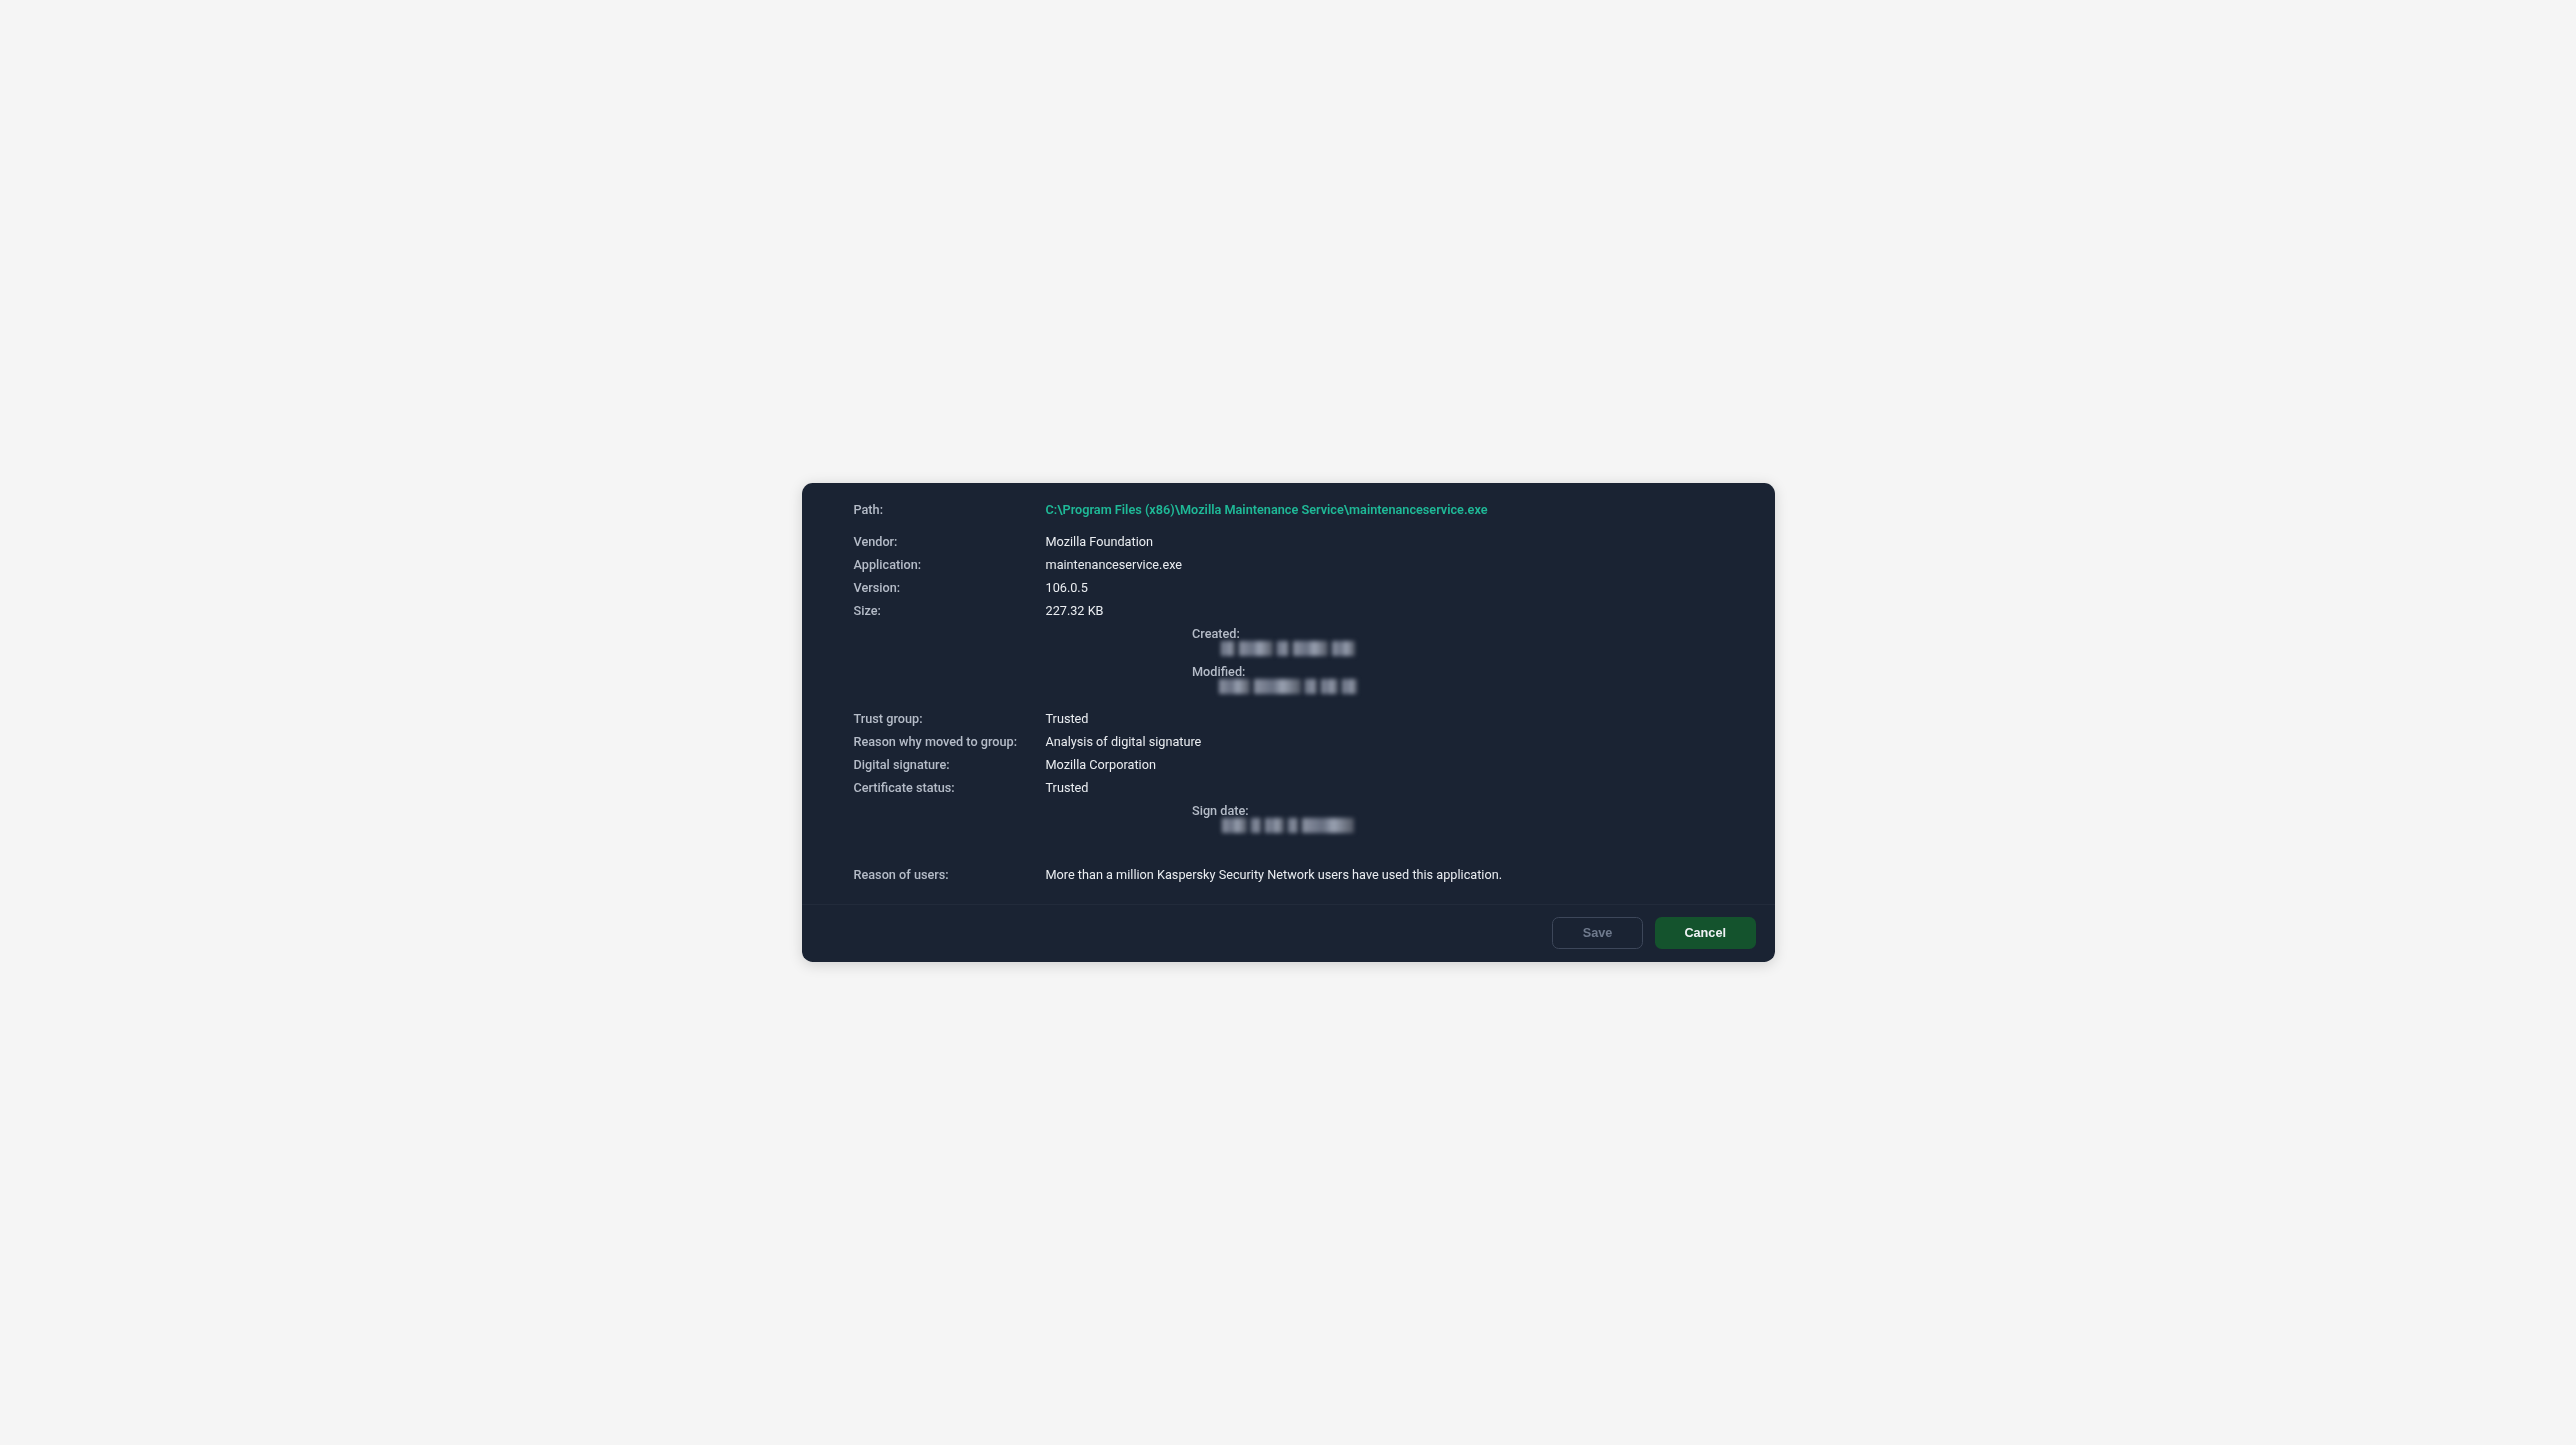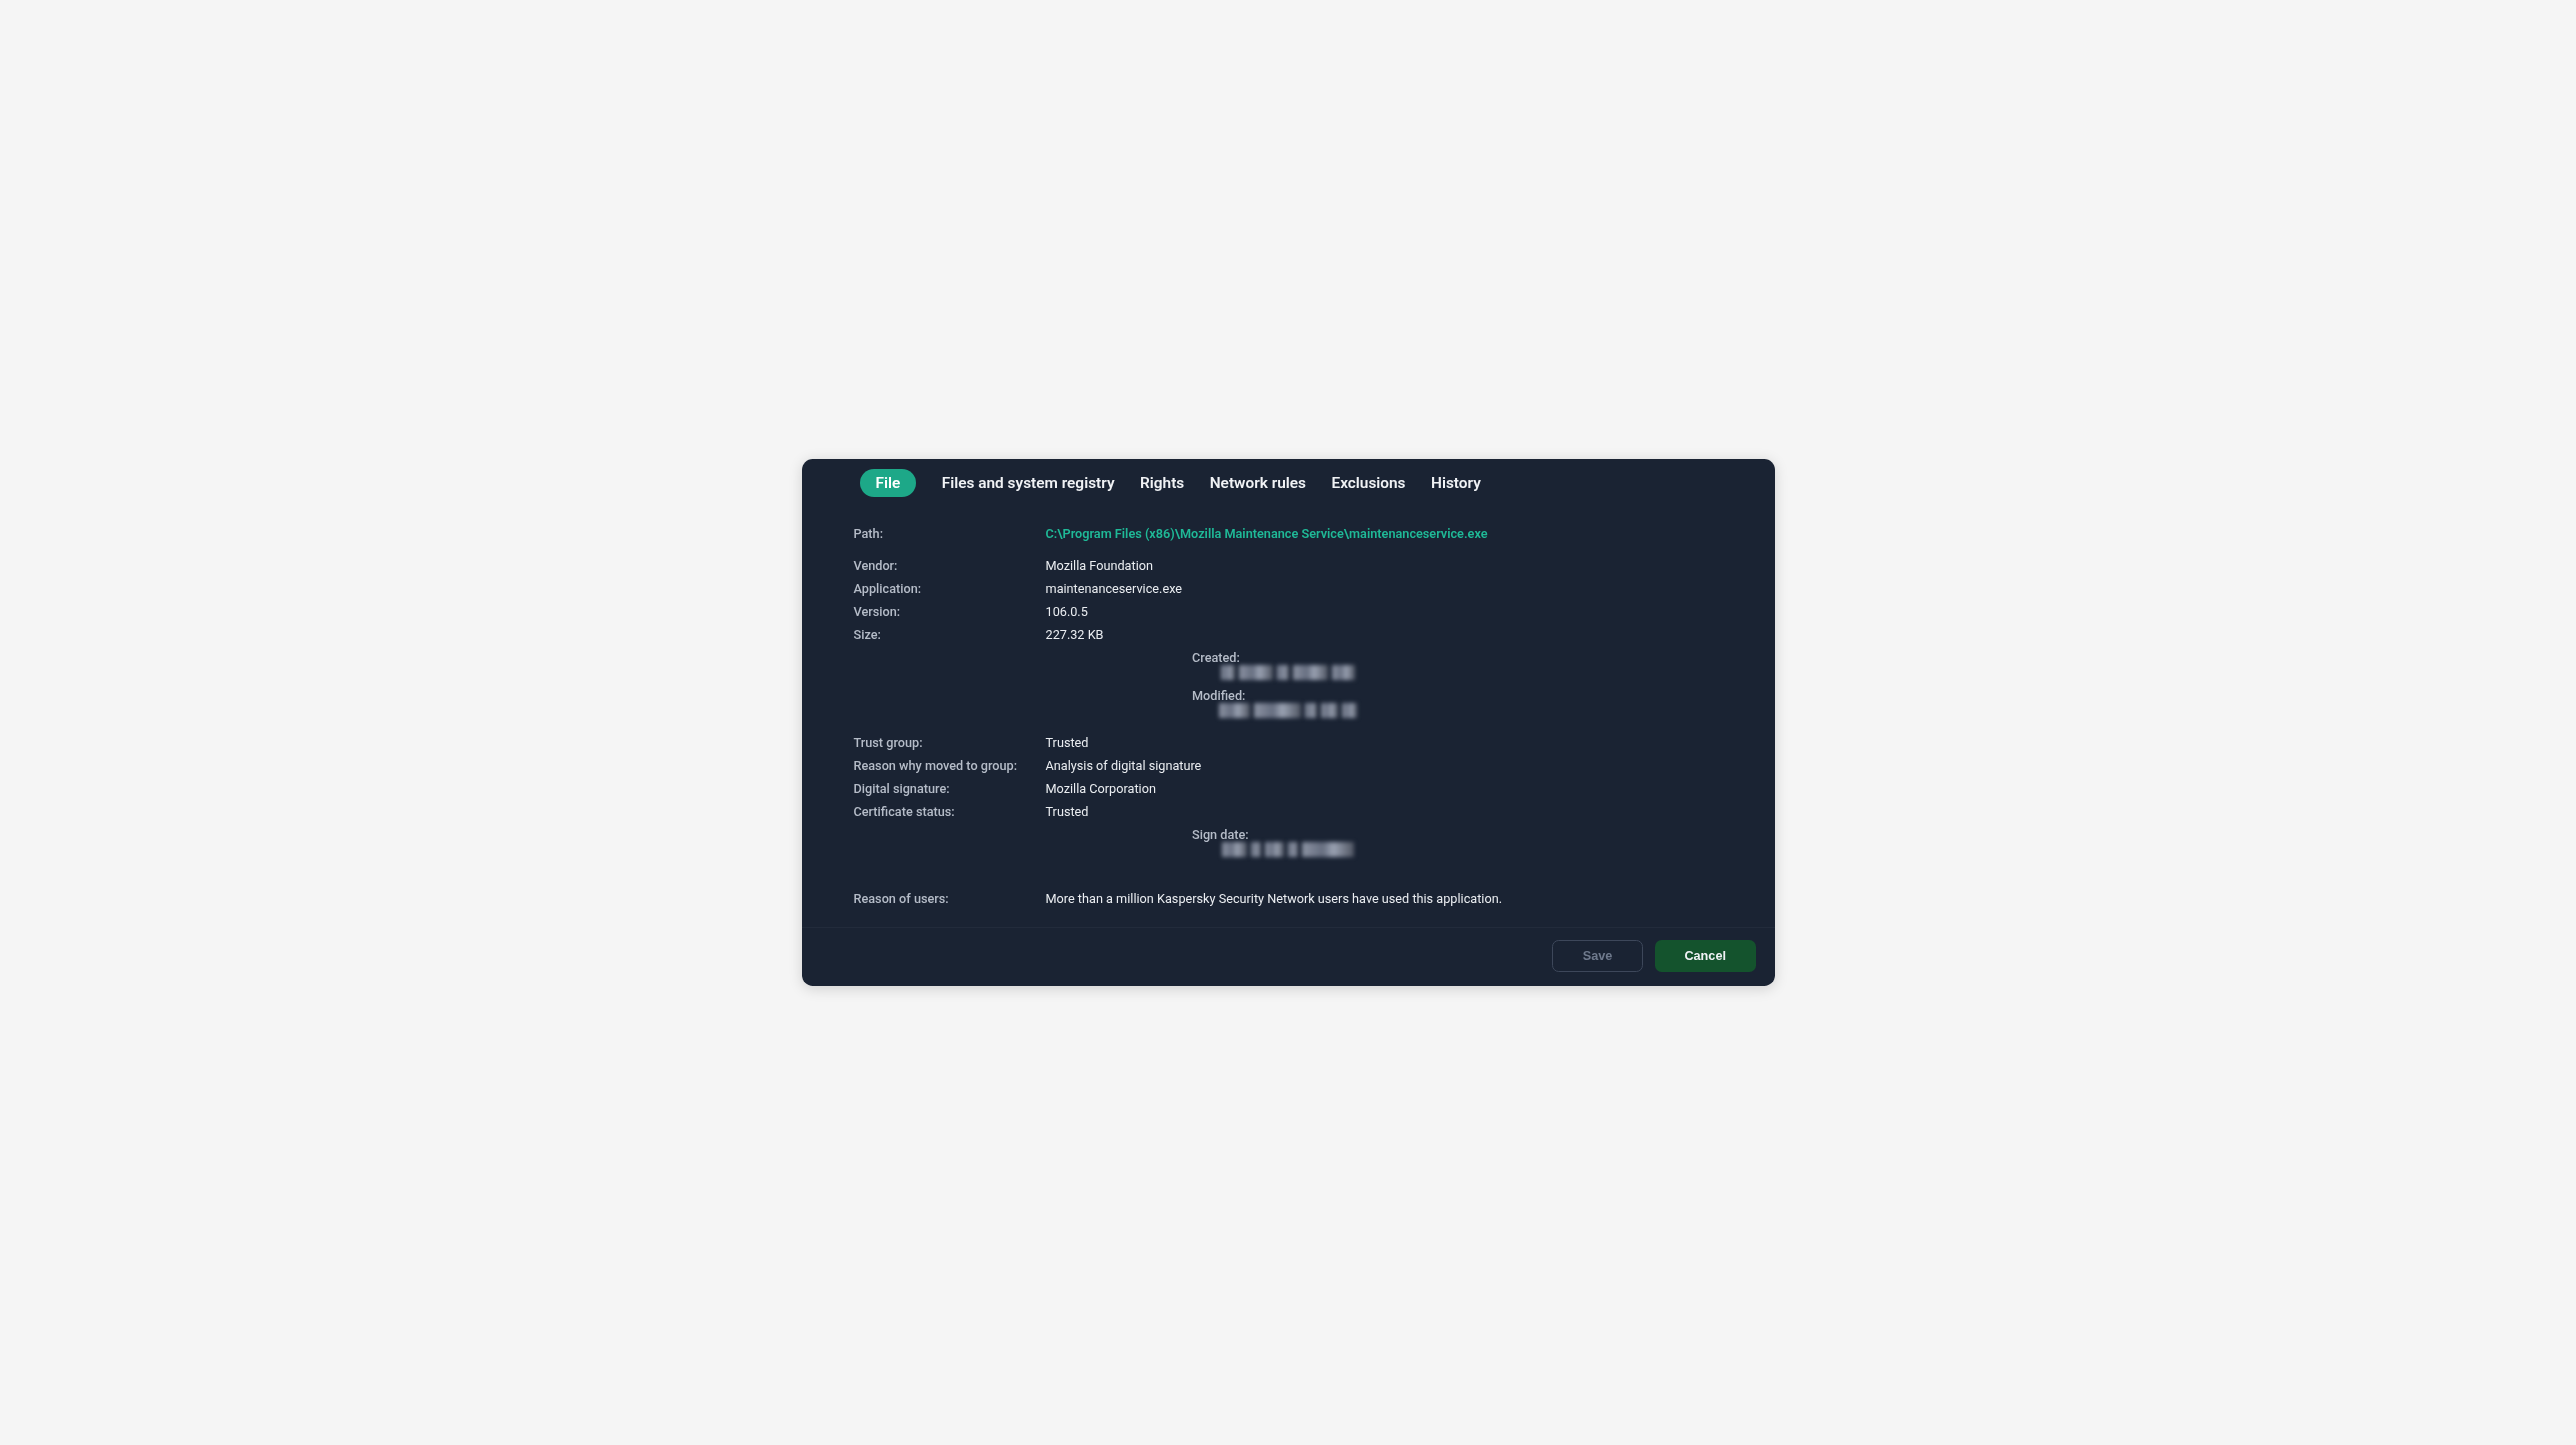--- a/index.html
+++ b/index.html
@@ -124,28 +124,20 @@
     .btn-cancel {
       background: #14532d;
       color: #f0f2f5;
     }
   </style>
 </head>
 <body>
 
 <div class="window">
   <div class="dark-body">
-    <div class="tabs">
-      <div class="tab active">File</div>
-      <div class="tab">Files and system registry</div>
-      <div class="tab">Rights</div>
-      <div class="tab">Network rules</div>
-      <div class="tab">Exclusions</div>
-      <div class="tab">History</div>
-    </div>
 
     <div class="content">
 
       <div class="row" style="margin-bottom:17.4px;">
         <div class="label">Path:</div>
         <div class="value link">C:\Program Files (x86)\Mozilla Maintenance Service\maintenanceservice.exe</div>
       </div>
 
       <div class="row">
         <div class="label">Vendor:</div>

